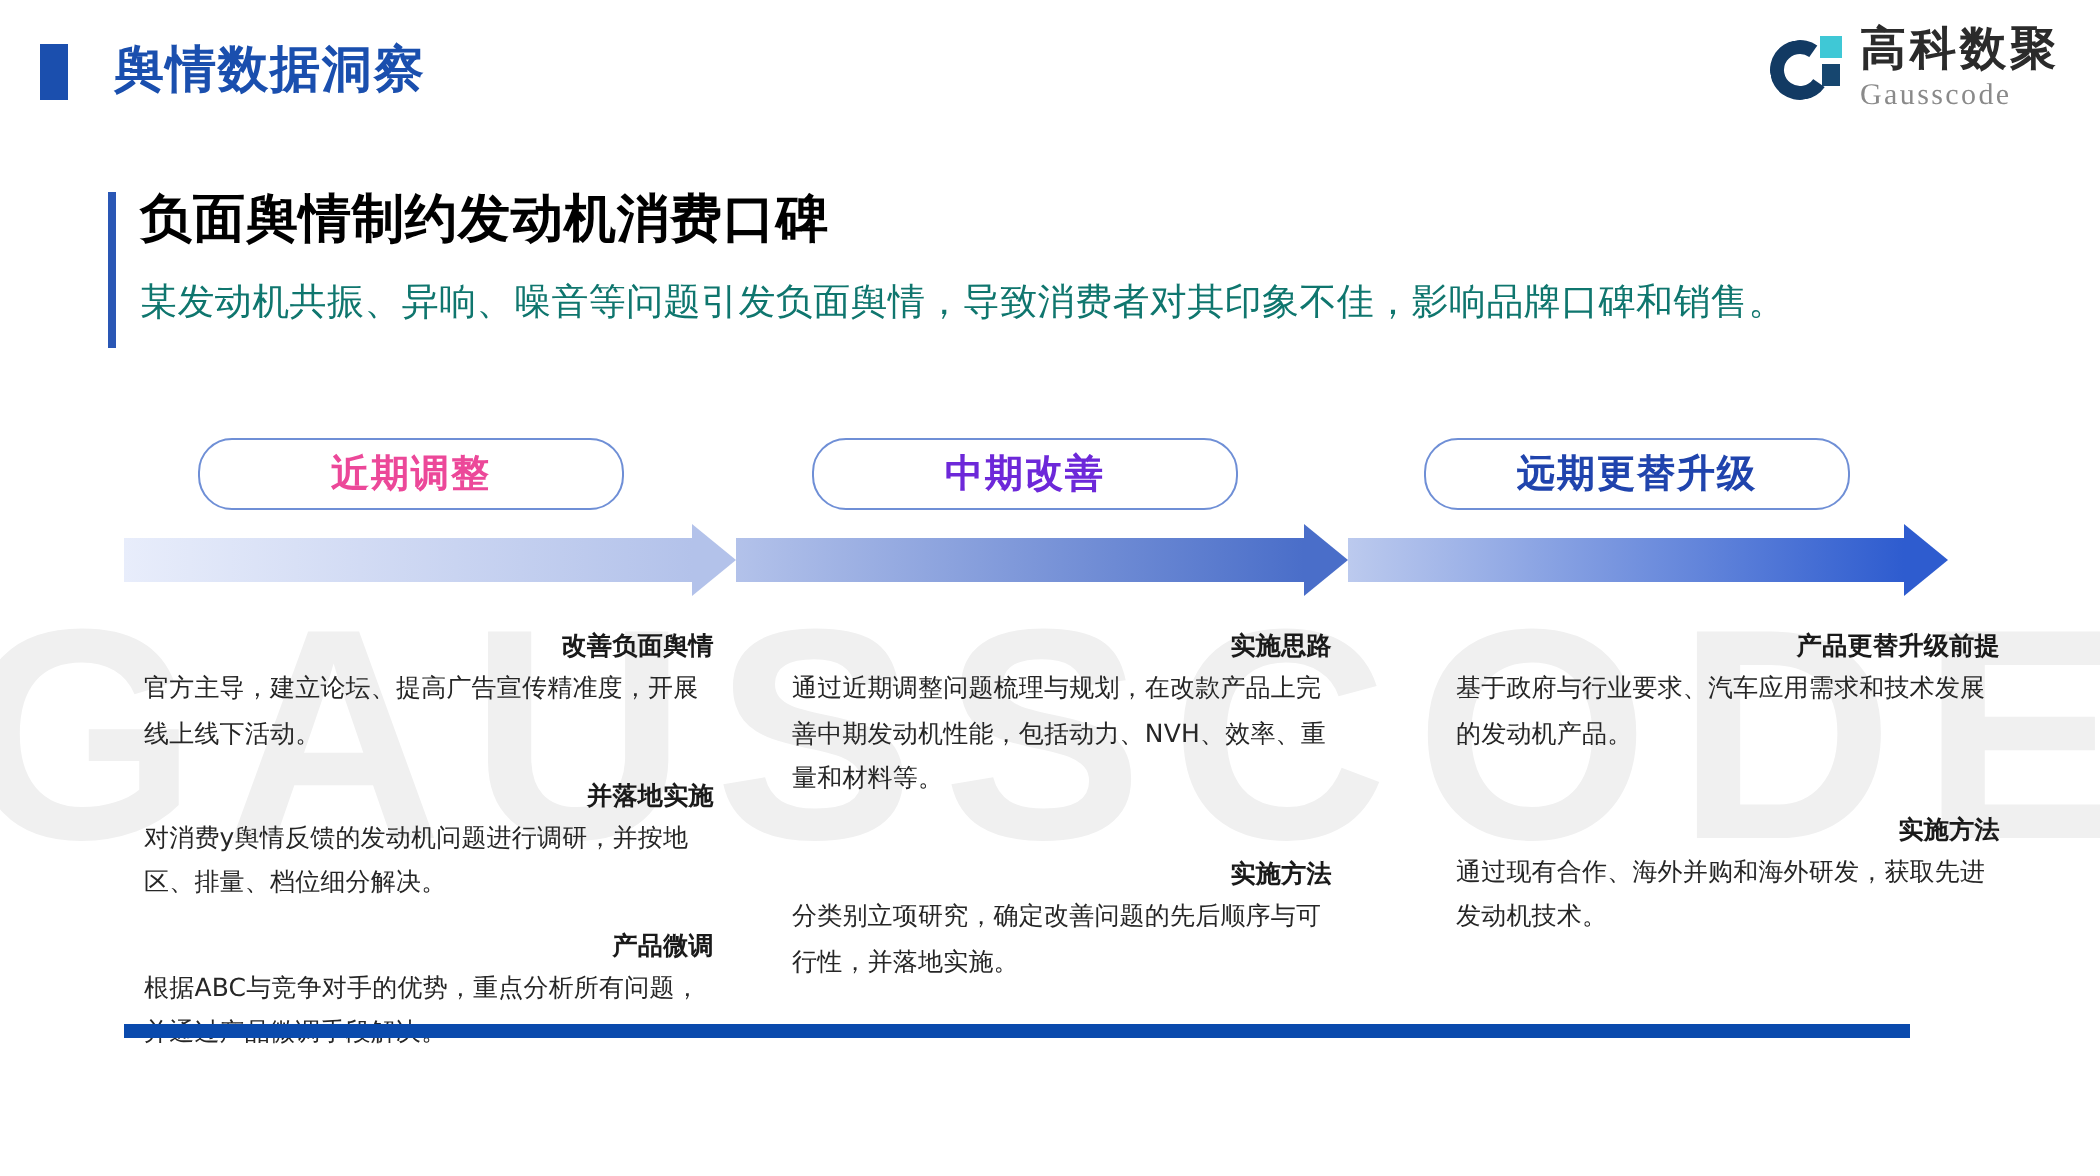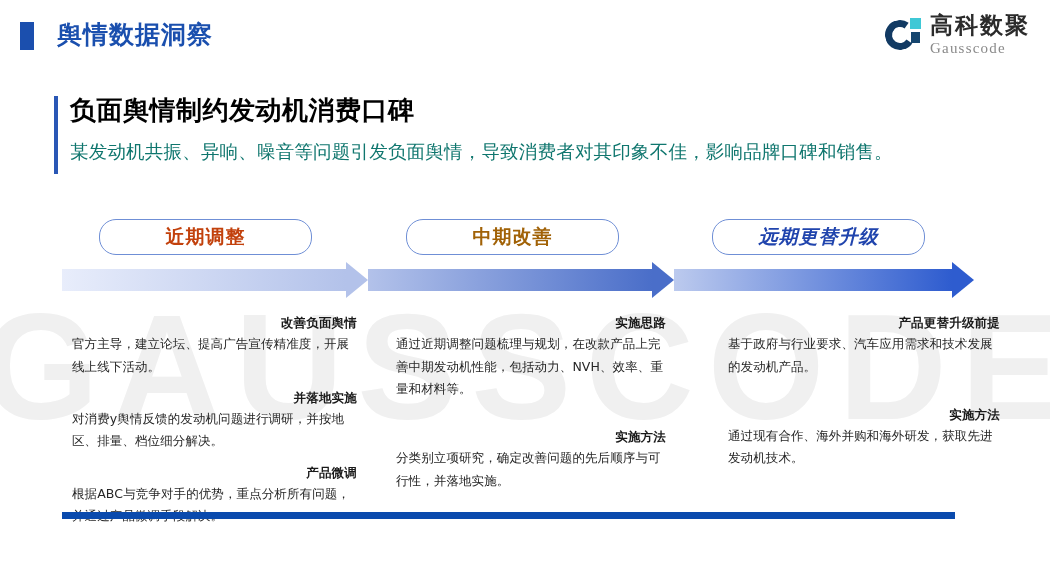--- a/index.html
+++ b/index.html
@@ -72,21 +72,21 @@
   
   .pills{position:absolute;left:0;top:219px;width:1050px;height:40px;z-index:2;}
   .pill{
     position:absolute;height:34px;border:1.6px solid #6f8fd6;border-radius:17px;
     background:#ffffff;display:flex;align-items:center;justify-content:center;
     font-size:19px;font-weight:bold;letter-spacing:1px;
     font-family:"DejaVu Sans","Liberation Sans",sans-serif;
   }
   #pill0{left:99px;width:211px;}
   #pill1{left:406px;width:211px;}
-  #pill2{left:712px;width:211px;font-style:italic;}
+  #pill2{left:712px;width:211px;}
 
   
   .arrow{position:absolute;left:62px;top:262px;width:912px;height:36px;z-index:1;}
   .seg{position:absolute;top:0;height:36px;}
   .seg .bar{position:absolute;left:0;top:7px;height:22px;width:calc(100% - 22px);}
   .seg .head{
     position:absolute;right:0;top:0;width:0;height:0;
     border-top:18px solid transparent;border-bottom:18px solid transparent;
   }
   #seg0{left:0;width:306px;}
@@ -145,22 +145,22 @@
     </div>
   </div>
 
   <div class="titleblock">
     <div class="tb-bar" style="background: rgb(42, 87, 181);"></div>
     <div class="tb-main">负面舆情制约发动机消费口碑</div>
     <div class="tb-sub">某发动机共振、异响、噪音等问题引发负面舆情，导致消费者对其印象不佳，影响品牌口碑和销售。</div>
   </div>
 
   <div class="pills">
-    <div class="pill" id="pill0" style="color: #c2410c; border-color: rgb(111, 143, 214);">近期调整</div>
-    <div class="pill" id="pill1" style="color: #a16207; border-color: rgb(111, 143, 214);">中期改善</div>
+    <div class="pill" id="pill0" style="color: #ec4899; border-color: rgb(111, 143, 214);">近期调整</div>
+    <div class="pill" id="pill1" style="color: #6d28d9; border-color: rgb(111, 143, 214);">中期改善</div>
     <div class="pill" id="pill2" style="color: rgb(32, 68, 173); border-color: rgb(111, 143, 214);">远期更替升级</div>
   </div>
 
   <div class="arrow">
     <div class="seg" id="seg0">
       <div class="bar" style="background: linear-gradient(to right, rgb(232, 237, 251), rgb(179, 194, 234));"></div>
       <div class="head" style="border-left-color: rgb(179, 194, 234);"></div>
     </div>
     <div class="seg" id="seg1">
       <div class="bar" style="background: linear-gradient(to right, rgb(179, 194, 234), rgb(74, 110, 201));"></div>

